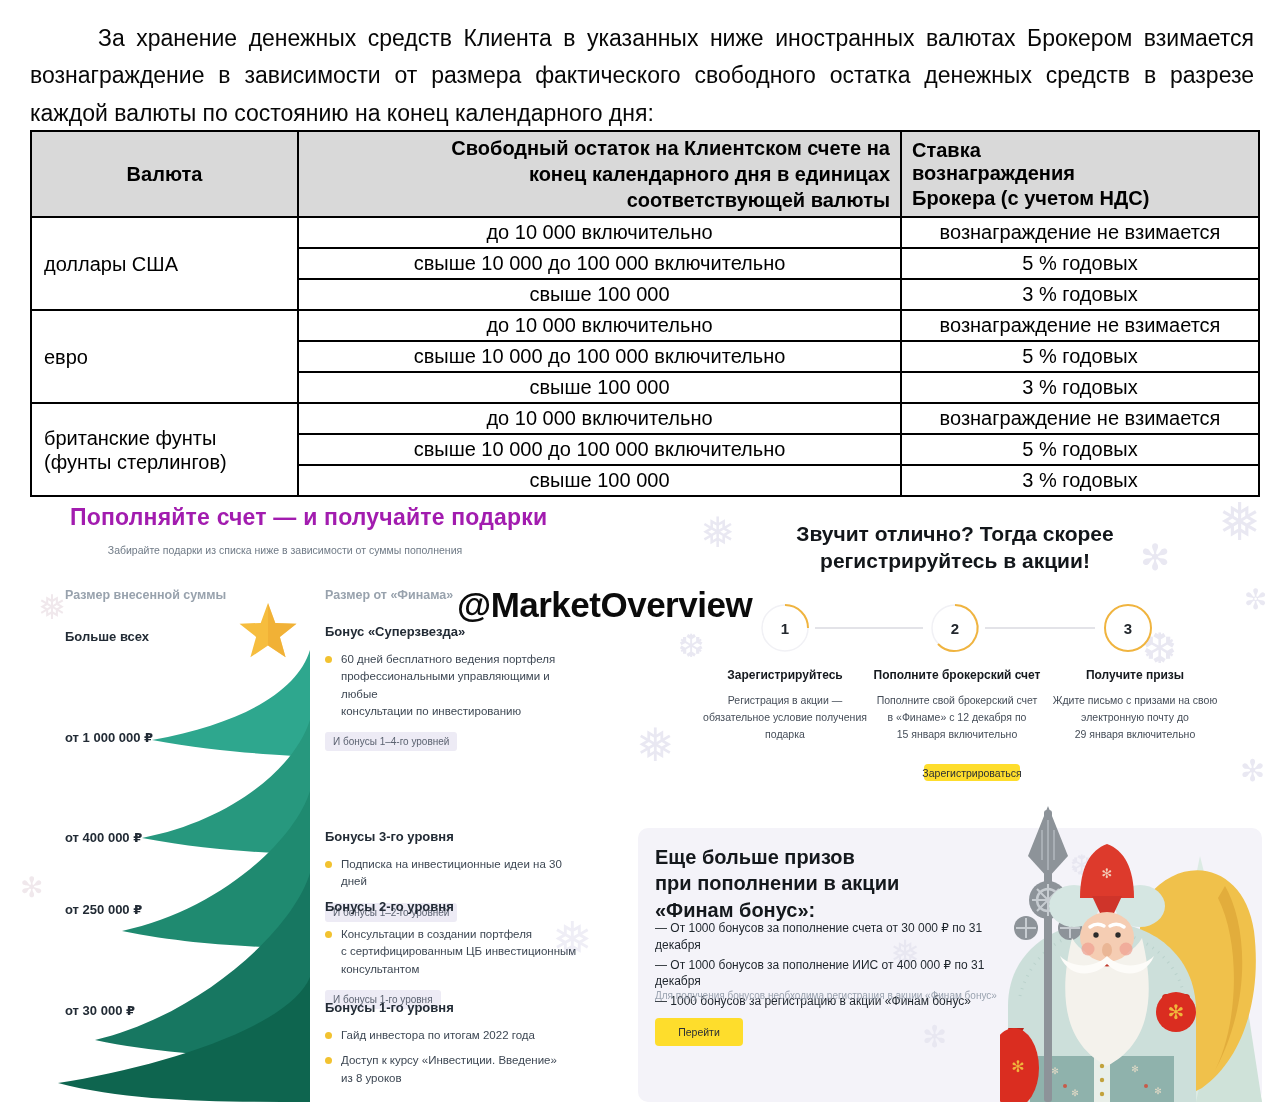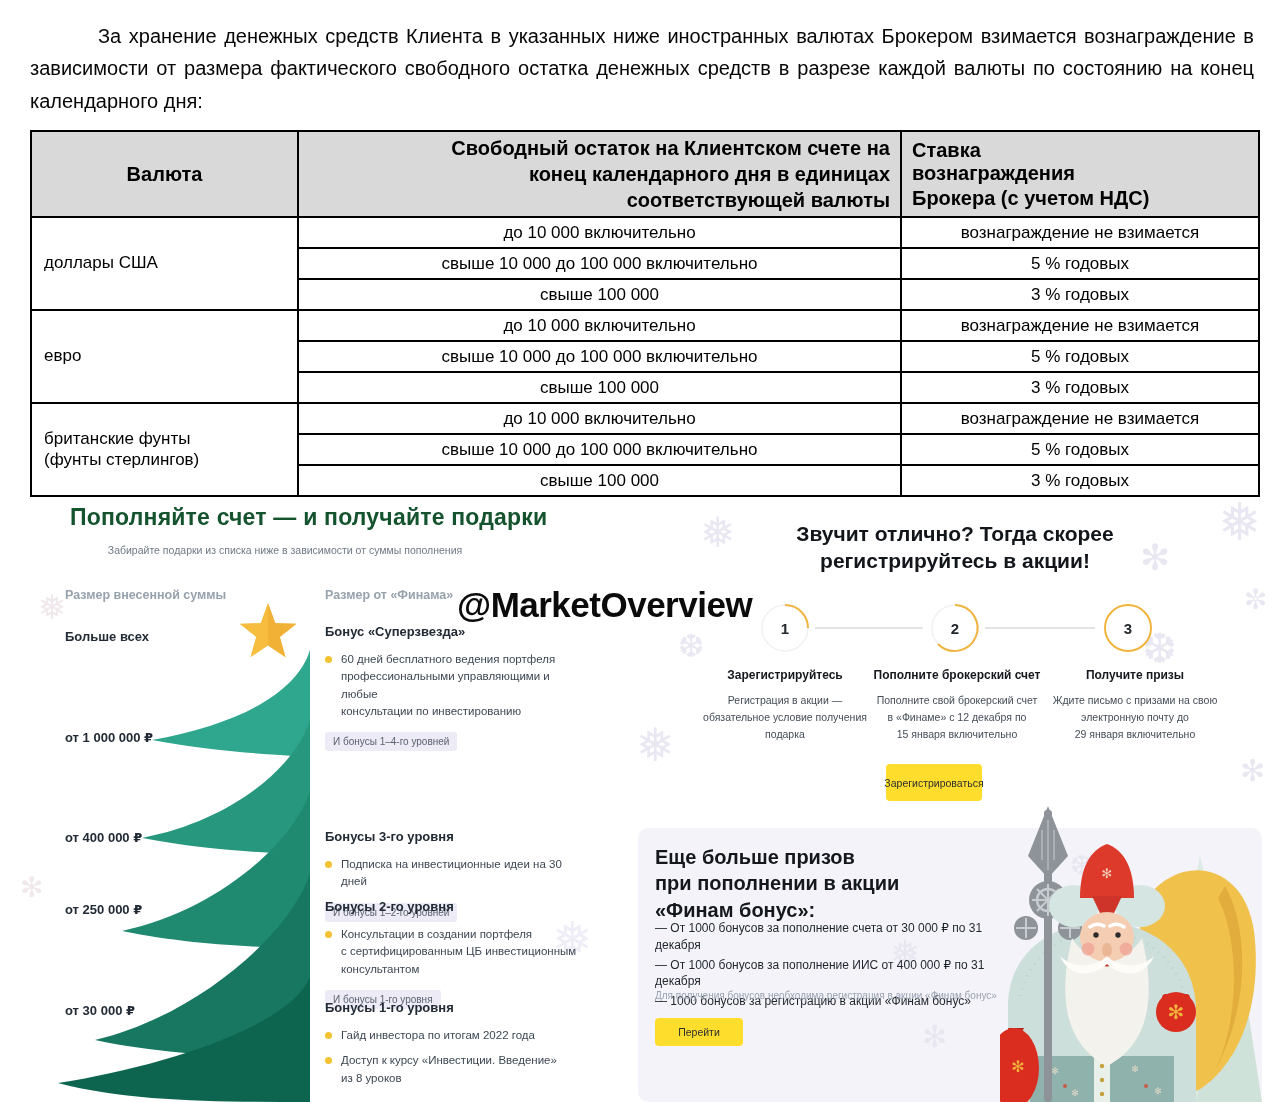--- a/index.html
+++ b/index.html
@@ -1,36 +1,36 @@
 <!DOCTYPE html>
 <html><head>
 <meta charset="utf-8">
 <style>
   html,body{margin:0;padding:0;background:#fff;}
   .page{position:relative;width:1280px;height:1102px;background:#fff;overflow:hidden;
         font-family:"Liberation Sans","DejaVu Sans",sans-serif;color:#000;}
   .abs{position:absolute;}
 
   
-  .intro{left:30px;top:20px;width:1224px;font-size:20px;line-height:1.62;
+  .intro{left:30px;top:20px;width:1224px;font-size:23px;line-height:1.62;
          text-align:justify;text-indent:68px;color:#070707;}
 
   
   .fee-table{left:30px;top:130px;width:1228px;border-collapse:collapse;table-layout:fixed;}
   .fee-table th,.fee-table td{border:2px solid #000;}
   .fee-table thead th{height:84px;background:#d9d9d9;font-size:20px;font-weight:bold;
         padding:0 10px;vertical-align:middle;}
-  .fee-table td{height:29px;padding:0 8px;font-size:17px;text-align:center;vertical-align:middle;}
+  .fee-table td{height:29px;padding:0 8px;font-size:20px;text-align:center;vertical-align:middle;}
   .pre{white-space:pre-line;}
   .cell-currency{text-align:left !important;padding-left:12px !important;line-height:1.2;}
   .rate-wrap{display:flex;flex-direction:column;gap:2px;text-align:left;}
   .rate-l1{display:flex;justify-content:space-between;flex-direction:column;}
 
   
-  .promo-title{left:70px;top:504px;font-size:23px;font-weight:bold;color:#14532d;letter-spacing:.2px;}
+  .promo-title{left:70px;top:504px;font-size:23px;font-weight:bold;color:#a21caf;letter-spacing:.2px;}
   .promo-subtitle{left:40px;top:544px;width:490px;text-align:center;font-size:10.5px;color:#6f7a86;}
   .col-head{font-size:12.5px;font-weight:bold;color:#98a2ad;}
   .amount{left:65px;width:250px;font-size:13px;font-weight:bold;color:#222b35;}
   .tier{left:325px;width:254px;}
   .tier-title{font-size:13px;font-weight:bold;color:#222b35;margin-bottom:12px;}
   .bullet{display:flex;gap:9px;margin-bottom:8px;}
   .bullet .dot{flex:0 0 auto;width:7px;height:7px;border-radius:50%;background:#f2c230;margin-top:5px;}
   .bullet .bt{font-size:11.5px;line-height:1.5;color:#3d4753;white-space:pre-line;}
   .tag{display:inline-block;font-size:10px;color:#5b6270;background:#edebf5;
        padding:4px 8px;border-radius:3px;margin-top:4px;}
@@ -242,21 +242,21 @@
 в «Финаме» с 12 декабря по
 15 января включительно</div>
   </div>
   <div class="abs step-col" style="left:1030px;top:668px;width:210px;">
     <div class="step-title">Получите призы</div>
     <div class="step-desc">Ждите письмо с призами на свою
 электронную почту до
 29 января включительно</div>
   </div>
 
-  <div class="abs btn" style="left:886px;top:764px;width:96px;height:37px;">Зарегистрироваться</div>
+  <div class="abs btn" style="left:924px;top:764px;width:96px;height:17px;">Зарегистрироваться</div>
 
   <div class="abs card">
     <span class="flake abs" style="left:252px;top:108px;font-size:36px;color:#e8e7f1;">❅</span>
     <span class="flake abs" style="left:284px;top:194px;font-size:30px;color:#e8e7f1;">✻</span>
     <span class="flake abs" style="left:432px;top:24px;font-size:28px;color:#e8e7f1;">❆</span>
 
     <svg class="abs" style="left:362px;top:-22px;" width="262" height="296" viewBox="0 0 262 296">
       <path d="M200 50 L262 296 L150 296 Z" fill="#dcebe4"></path>
       <path d="M235 120 L262 296 L196 296 Z" fill="#cfe2d9"></path>
       <path d="M148 90 C 185 45 245 60 254 125 C 262 190 244 252 202 282 C 175 298 152 284 148 242 C 144 195 130 130 148 90 Z" fill="#f0c14b"></path>

